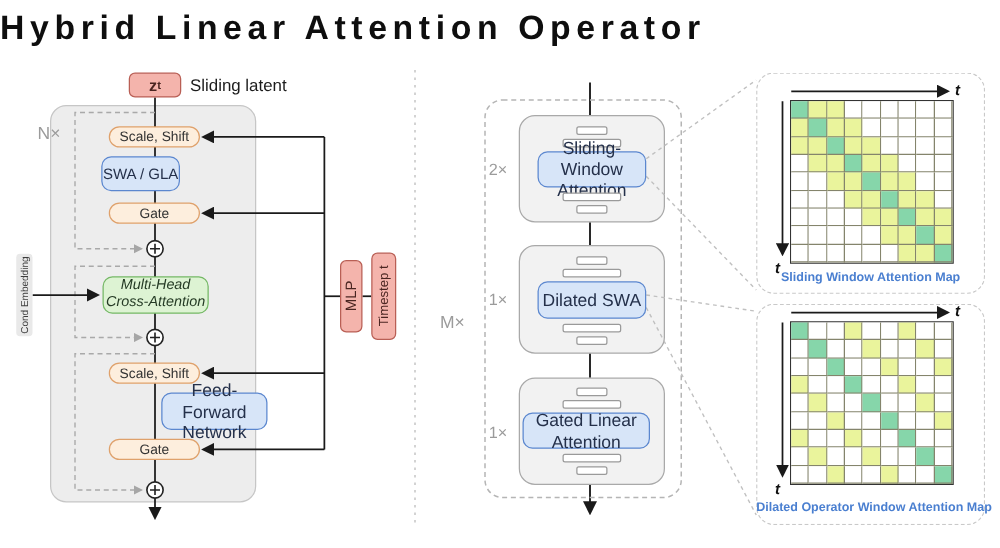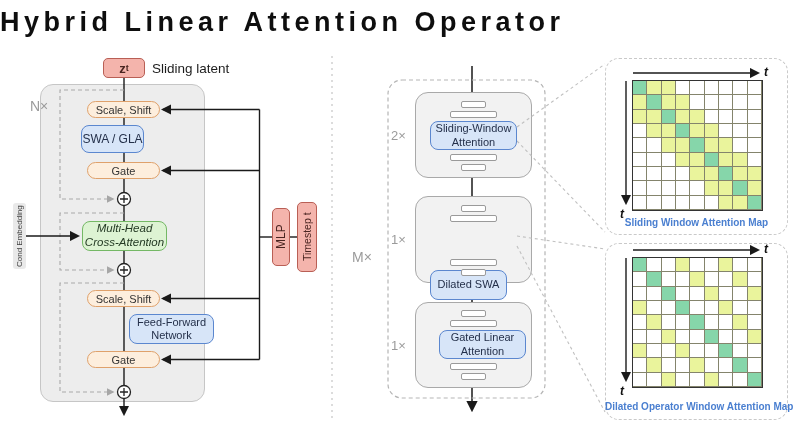--- a/index.html
+++ b/index.html
@@ -7,21 +7,21 @@
           font-family:"Liberation Sans",sans-serif;overflow:hidden;}
   .abs{position:absolute;box-sizing:border-box;}
   #title{top:7px;left:0;width:800px;text-align:left;font-size:27px;font-weight:bold;
          letter-spacing:4.5px;color:#0e0e0e;}
   .bigbox{background:#ededed;border:1.5px solid #c6c6c6;border-radius:13px;}
   .graycard{background:#f2f2f2;border:1.3px solid #a9a9a9;border-radius:13px;}
   .panel{background:#fff;border:1.5px dashed #c9c9c9;border-radius:14px;}
   .pill{background:#fdeedd;border:1.3px solid #dfa16b;border-radius:9px;display:flex;
         align-items:center;justify-content:center;font-size:11px;color:#333;}
   .bluebox{background:#d7e5f8;border:1.3px solid #5b87cf;border-radius:8px;display:flex;
-        align-items:center;justify-content:center;font-size:11px;color:#24304a;
+        align-items:center;justify-content:center;font-size:14px;color:#24304a;
         text-align:center;white-space:pre-line;line-height:1.2;}
   .greenbox{background:#ddf3d3;border:1.3px solid #74b865;border-radius:8px;display:flex;
         align-items:center;justify-content:center;font-size:11.5px;color:#243a24;
         text-align:center;white-space:pre-line;line-height:1.2;font-style:italic;}
   .pinkbox{background:#f4b4ac;border:1.4px solid #b95f55;border-radius:5px;display:flex;
         align-items:center;justify-content:center;color:#4a2521;}
   .vtext{writing-mode:vertical-rl;transform:rotate(180deg);}
   .wrect{background:#fff;border:1px solid #9a9a9a;border-radius:2px;}
   .mult{color:#9b9b9b;font-size:13px;}
   .repeat{color:#9b9b9b;font-size:14px;}
@@ -144,27 +144,27 @@
 
   <div class="abs wrect" style="left:461px;top:101px;width:25px;height:7px;"></div>
   <div class="abs wrect" style="left:450px;top:111px;width:47px;height:7px;"></div>
   <div class="abs bluebox" style="left:430px;top:121px;width:87px;height:29px;">Sliding-Window
 Attention</div>
   <div class="abs wrect" style="left:450px;top:154px;width:47px;height:7px;"></div>
   <div class="abs wrect" style="left:461px;top:164px;width:25px;height:7px;"></div>
 
   <div class="abs wrect" style="left:461px;top:205px;width:25px;height:7px;"></div>
   <div class="abs wrect" style="left:450px;top:215px;width:47px;height:7px;"></div>
-  <div class="abs bluebox" style="left:430px;top:225px;width:77px;height:30px;margin-top:45px;">Dilated SWA</div>
+  <div class="abs bluebox" style="left:430px;top:225px;width:87px;height:30px;">Dilated SWA</div>
   <div class="abs wrect" style="left:450px;top:259px;width:47px;height:7px;"></div>
   <div class="abs wrect" style="left:461px;top:269px;width:25px;height:7px;"></div>
 
   <div class="abs wrect" style="left:461px;top:310px;width:25px;height:7px;"></div>
   <div class="abs wrect" style="left:450px;top:320px;width:47px;height:7px;"></div>
-  <div class="abs bluebox" style="left:439px;top:330px;width:87px;height:29px;">Gated Linear
+  <div class="abs bluebox" style="left:418px;top:330px;width:102px;height:29px;">Gated Linear
 Attention</div>
   <div class="abs wrect" style="left:450px;top:363px;width:47px;height:7px;"></div>
   <div class="abs wrect" style="left:461px;top:373px;width:25px;height:7px;"></div>
 
   <div class="abs tlab" style="left:764px;top:65px;">t</div>
   <div class="abs tlab" style="left:620px;top:207px;">t</div>
   <div class="abs att-grid" style="left:632px;top:80px;width:131px;height:131px;">
       <div class="cg"></div>
       <div class="cy"></div>
       <div class="cy"></div>

